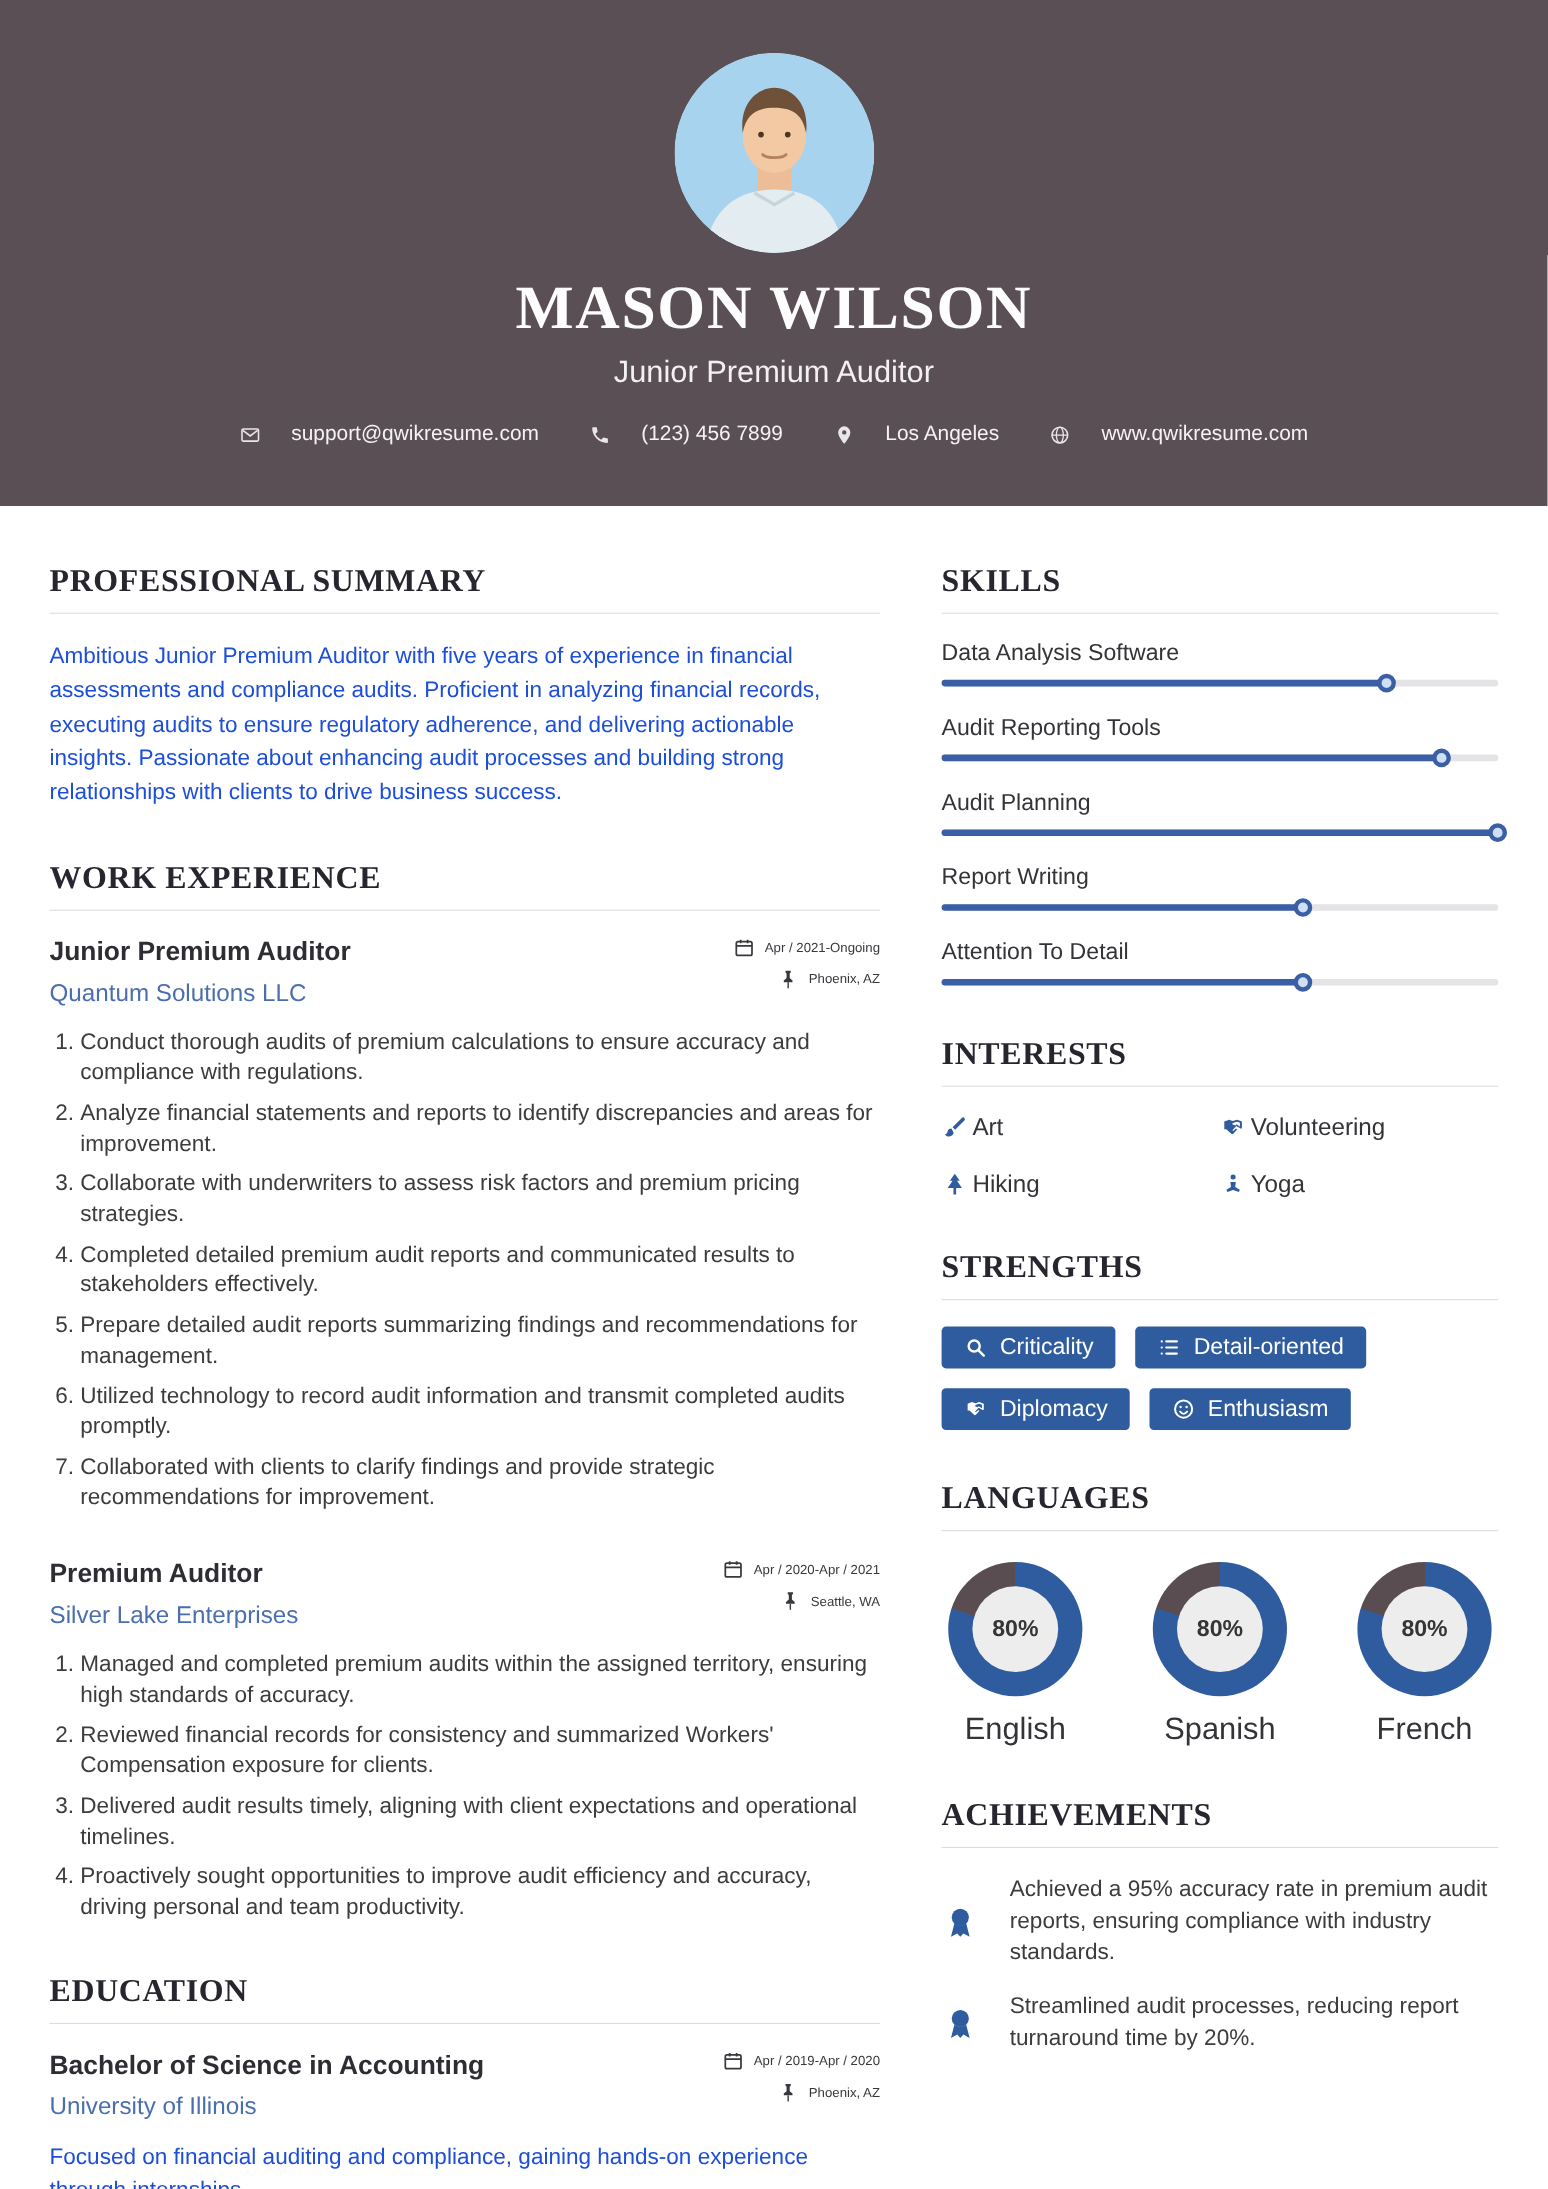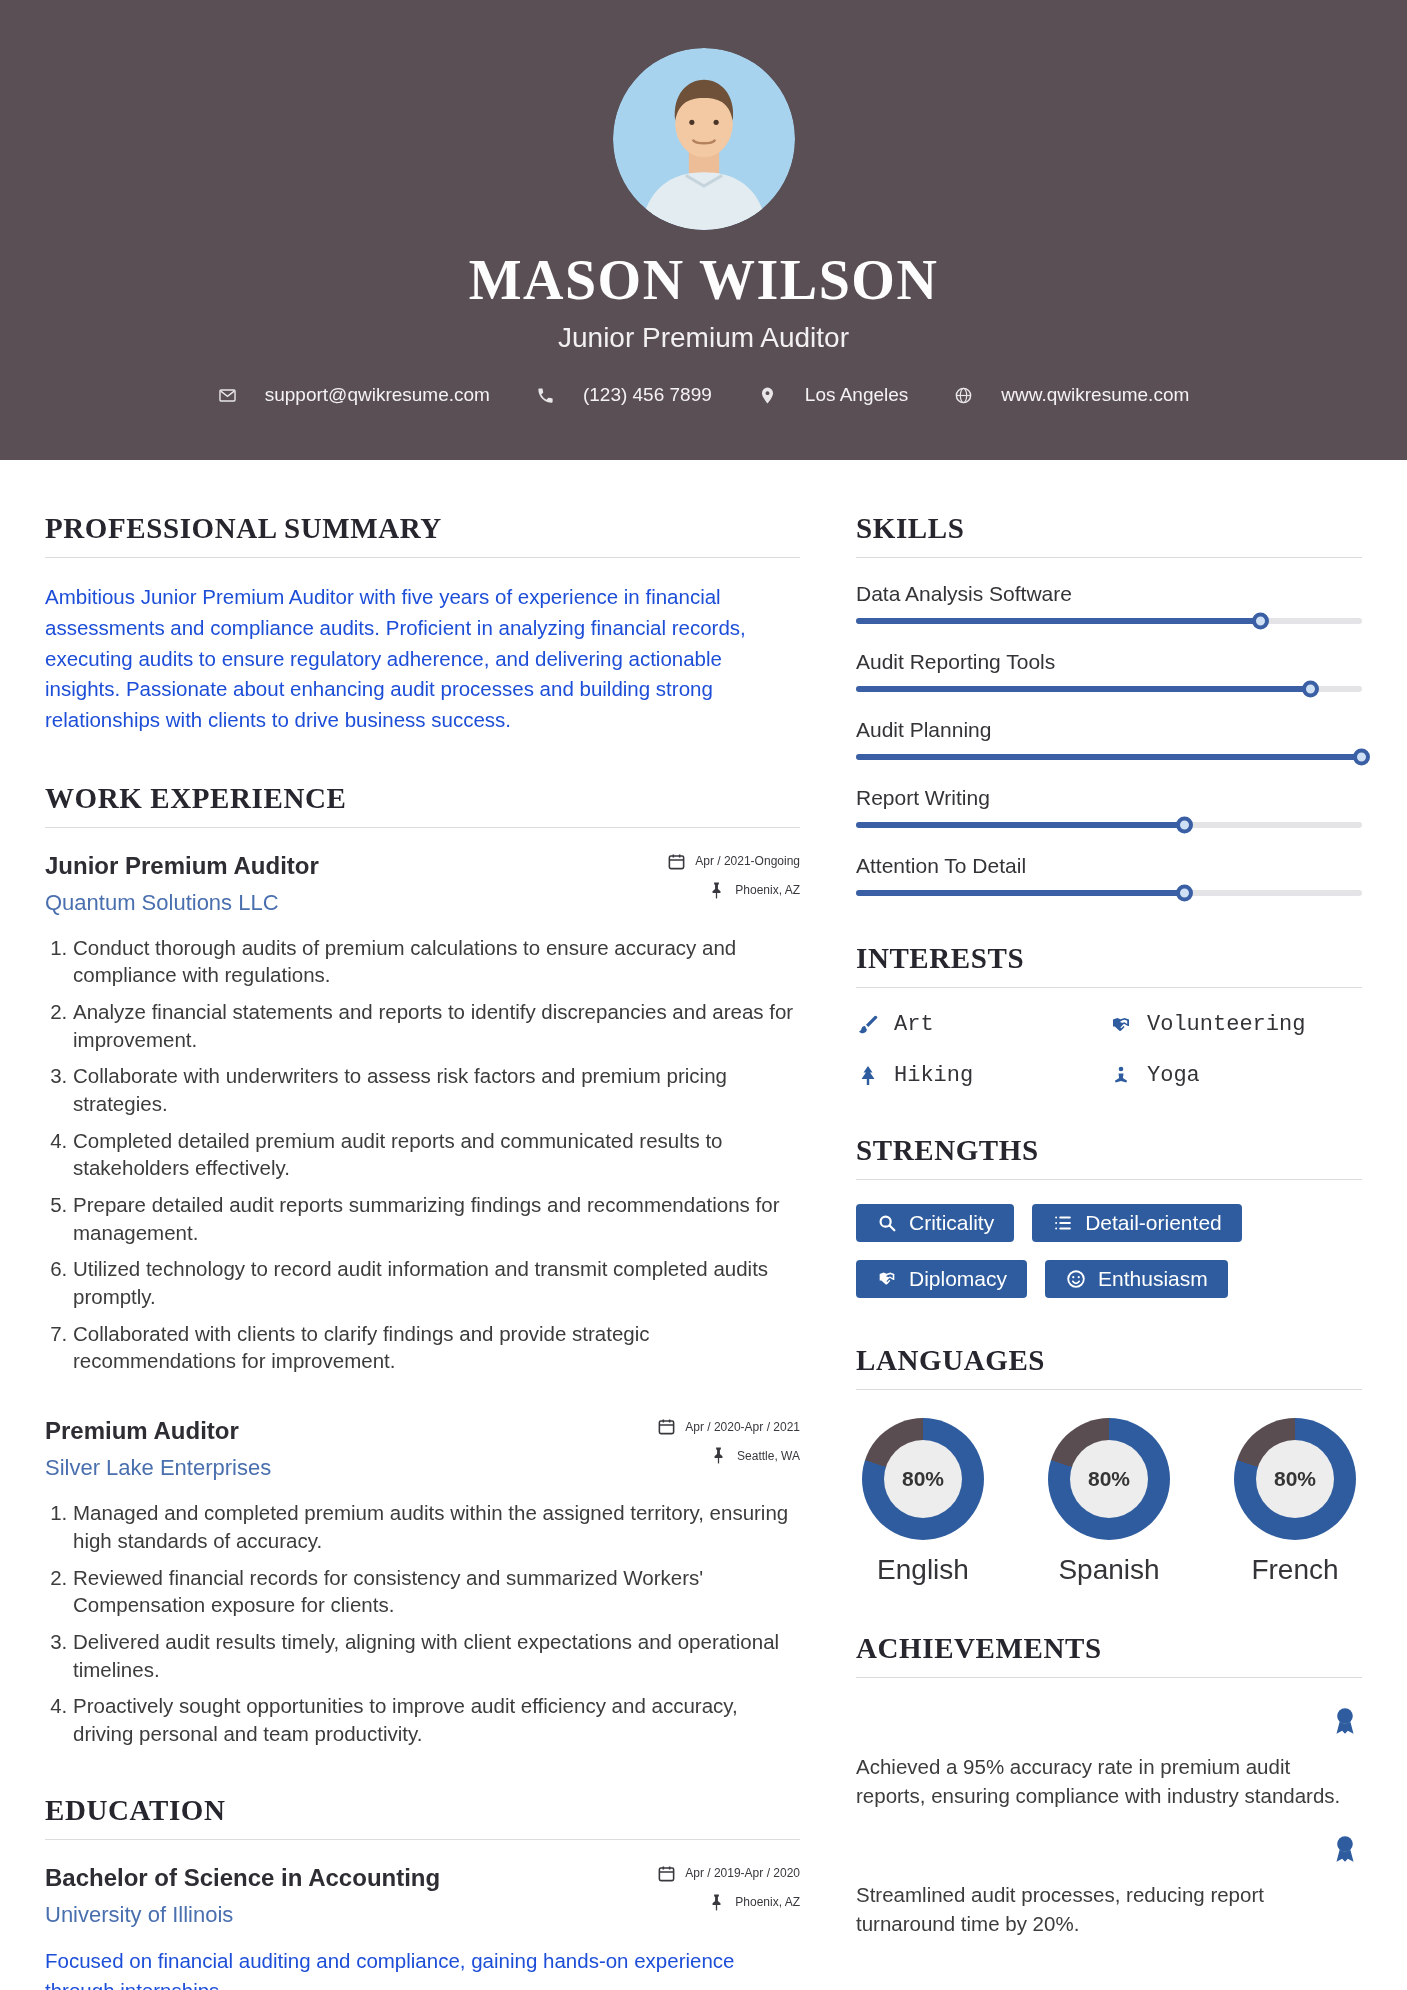--- a/index.html
+++ b/index.html
@@ -40,37 +40,37 @@
 
   
   .skill { margin-bottom: 26px; }
   .skill-label { font-size: 21px; color: #333338; margin-bottom: 12px; }
   .skill-bar { height: 6px; border-radius: 3px; background: #e4e4e7; position: relative; }
   .skill-fill { height: 6px; border-radius: 3px; background: #3a5fa5; position: relative; }
   .skill-knob { position: absolute; right: -8px; top: 50%; transform: translateY(-50%); width: 17px; height: 17px; border-radius: 50%; background: #cfe0f4; border: 4px solid #3a5fa5; }
 
   
   .interests-grid { display: grid; grid-template-columns: 1fr 1fr; row-gap: 26px; }
-  .interest { display: flex; align-items: center; gap: 14px; font-size: 22px; color: #333338; font-family: Liberation Mono, monospace; }
+  .interest { display: flex; align-items: center; gap: 4px; font-size: 22px; color: #333338; }
   .ii { width: 24px; height: 24px; color: #2e5c9e; flex-shrink: 0; }
 
   
   .strengths { display: flex; flex-wrap: wrap; gap: 18px; }
   .badge { display: inline-flex; align-items: center; gap: 11px; background: #2e5c9e; color: #fff; font-size: 21px; padding: 7px 20px; border-radius: 4px; }
   .bi { width: 22px; height: 22px; color: #fff; flex-shrink: 0; }
 
   
   .langs { display: flex; justify-content: space-between; padding: 4px 6px 0; }
   .lang { text-align: center; }
   .donut { width: 122px; height: 122px; border-radius: 50%; display: flex; align-items: center; justify-content: center; }
   .donut-hole { width: 78px; height: 78px; border-radius: 50%; background: #ededed; display: flex; align-items: center; justify-content: center; font-size: 21px; font-weight: 700; color: #353535; }
   .lang-label { font-size: 28px; color: #333338; margin-top: 14px; }
 
   
-  .achv { display: flex; align-items: flex-end; gap: 15px; margin-bottom: 20px; flex-direction: column; }
+  .achv { display: flex; align-items: center; gap: 28px; margin-bottom: 20px; }
   .achv-icon { width: 34px; height: 34px; color: #2e5c9e; flex-shrink: 0; margin-top: 2px; }
   .achv-icon svg { width: 100%; height: 100%; }
   .achv p { font-size: 20.5px; line-height: 1.4; color: #3c3c3c; }
 </style>
 </head>
 <body>
 
 <div class="page">
 
   <header class="hdr">

